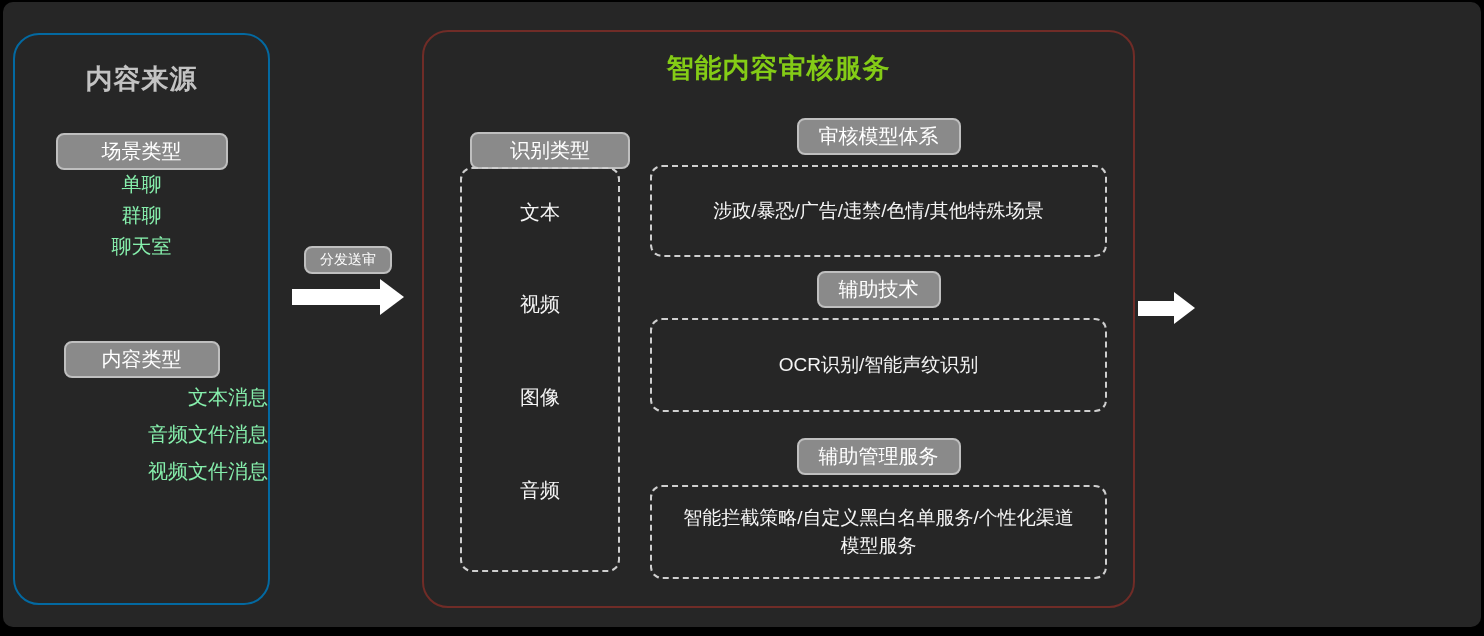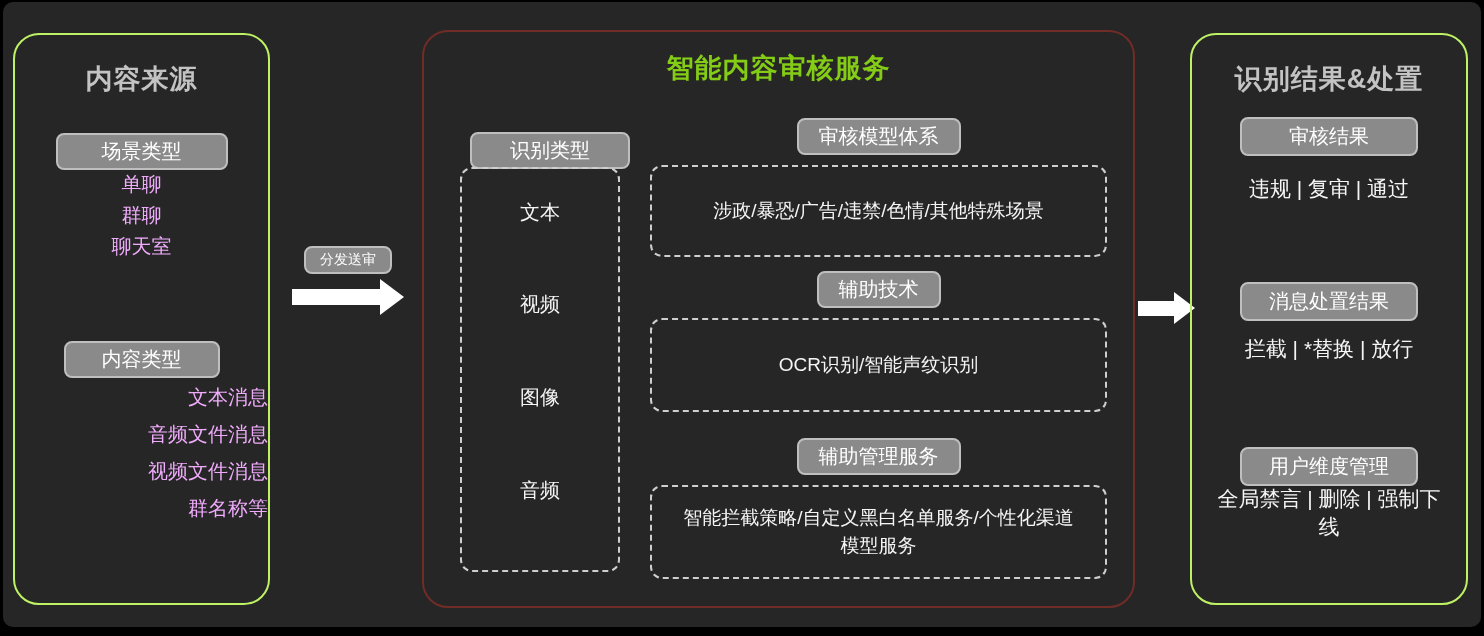--- a/index.html
+++ b/index.html
@@ -14,21 +14,21 @@
     left: 3px; top: 2px;
     width: 1478px; height: 625px;
     background: #262626;
     border-radius: 10px;
   }
   .panel {
     position: absolute;
     border-radius: 26px;
     background: transparent;
   }
-  .panel.gray-border { border: 2px solid #bef264; }
+  .panel.gray-border { border: 2px solid #0369a1; }
   .panel.red-border  { border: 2px solid #702c27; }
   .panel-title {
     position: absolute;
     width: 100%;
     text-align: center;
     font-size: 27px;
     font-weight: bold;
     letter-spacing: 1px;
   }
   .title-gray { color: #c3c3c3; }
@@ -43,21 +43,21 @@
     color: #ffffff;
     font-size: 20px;
     text-align: center;
     padding: 3px 0;
     white-space: nowrap;
   }
   .item-list {
     position: absolute;
     width: 100%;
     text-align: center;
-    color: #f0abfc;
+    color: #86efac;
     font-size: 20px;
     font-family: Liberation Serif, serif;
   }
   .item-list .item { display: block; }
   .dashed-box {
     position: absolute;
     border: 2px dashed #cfcfcf;
     border-radius: 12px;
   }
   .rec-item {
@@ -143,21 +143,20 @@
       <span class="item">单聊</span>
       <span class="item">群聊</span>
       <span class="item">聊天室</span>
     </div>
 
     <div class="badge" style="top:306px; width:156px;">内容类型</div>
     <div class="item-list" style="top:344px; line-height:37px;text-align:right;">
       <span class="item">文本消息</span>
       <span class="item">音频文件消息</span>
       <span class="item">视频文件消息</span>
-      <span class="item">群名称等</span>
     </div>
   </div>
 
   <div class="flow" style="left:287px; top:244px; width:116px;">
     <div class="badge">分发送审</div>
     <div class="block-arrow">
       <div class="shaft"></div>
       <div class="head"></div>
     </div>
   </div>
@@ -194,26 +193,14 @@
         <div class="box-text" style="max-width:440px;">智能拦截策略/自定义黑白名单服务/个性化渠道模型服务</div>
       </div>
     </div>
   </div>
 
   <div class="block-arrow arrow2">
     <div class="shaft"></div>
     <div class="head"></div>
   </div>
 
-  <div class="panel gray-border" style="left:1187px; top:31px; width:278px; height:572px;">
-    <div class="panel-title title-gray" style="top:26px;">识别结果&amp;处置</div>
-
-    <div class="badge" style="top:82px; width:178px; padding:4px 0;">审核结果</div>
-    <div class="result-text" style="top:140px;">违规 | 复审 | 通过</div>
-
-    <div class="badge" style="top:247px; width:178px; padding:4px 0;">消息处置结果</div>
-    <div class="result-text" style="top:300px;">拦截 | *替换 | 放行</div>
-
-    <div class="badge" style="top:412px; width:178px; padding:4px 0;">用户维度管理</div>
-    <div class="result-text" style="top:450px; width:224px;">全局禁言 | 删除 | 强制下线</div>
-  </div>
 
 </div>
 
 </body></html>

